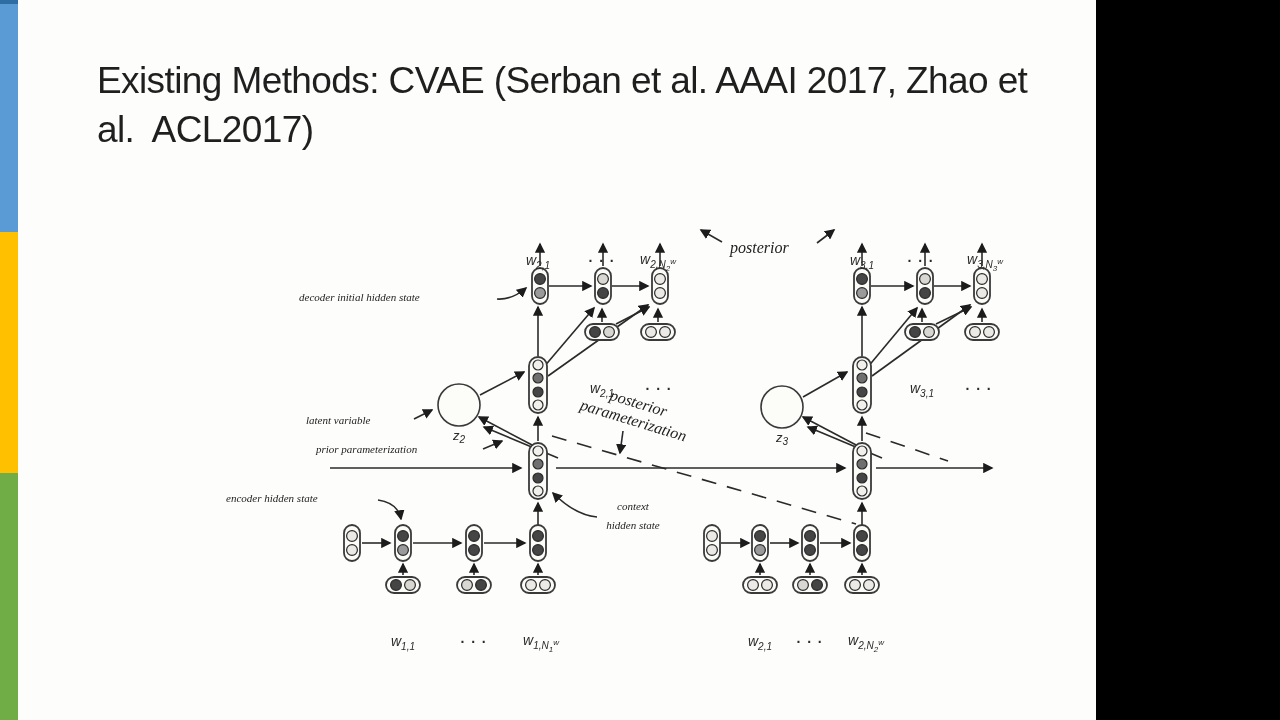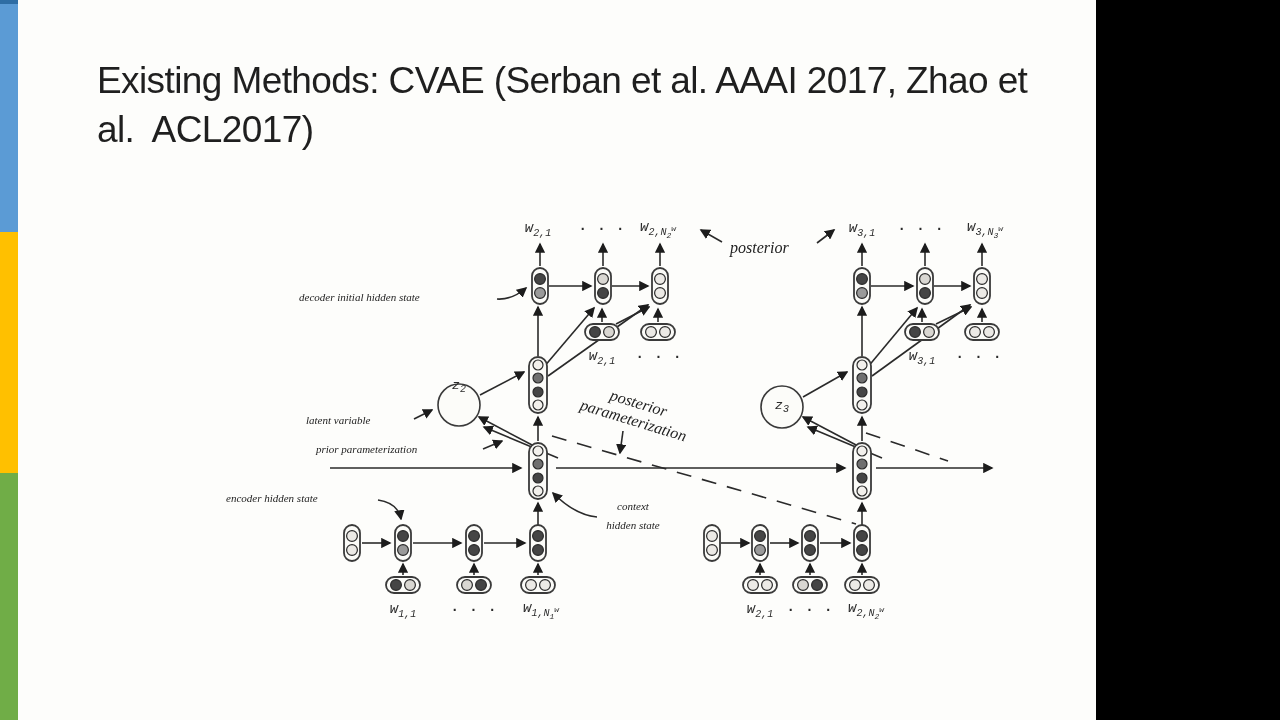--- a/index.html
+++ b/index.html
@@ -22,23 +22,24 @@
 
   
   #fig{position:absolute;left:0;top:0;width:1280px;height:720px;}
 
   
   .lbl{
     position:absolute;font-family:"Liberation Serif","DejaVu Serif",serif;
     font-style:italic;color:#222;font-size:11px;line-height:16px;white-space:nowrap;
   }
   .math{
-    position:absolute;font-family:Liberation Mono, monospace;
+    position:absolute;font-family:Liberation Sans, sans-serif;
     font-style:italic;color:#2a2a2a;font-size:14px;line-height:14px;white-space:nowrap;
     transform:translateX(-50%);
+    margin-top:32px;
   }
   .math sub{font-size:10px;}
   .math sub sub, .math sub sup{font-size:8px;}
   .dots{font-weight:700;letter-spacing:1px;font-style:normal;}
   .ctr{transform:translateX(-50%);text-align:center;}
   .rot{transform:translateX(-50%) rotate(17deg);}
   .znode{font-size:13px;transform:translate(-50%,-50%);}
 </style>
 </head>
 <body>
@@ -201,21 +202,21 @@
       <use href="#ph2" x="640" y="323" width="36" height="18" style="--a:#eceae6;--b:#eceae6"></use>
 
       <use href="#pv2" x="853" y="267" width="18" height="38" style="--a:#454545;--b:#9a9a9a"></use>
       <use href="#pv2" x="916" y="267" width="18" height="38" style="--a:#d9d7d2;--b:#454545"></use>
       <use href="#pv2" x="973" y="267" width="18" height="38" style="--a:#eceae6;--b:#eceae6"></use>
       <use href="#ph2" x="904" y="323" width="36" height="18" style="--a:#454545;--b:#d9d7d2"></use>
       <use href="#ph2" x="964" y="323" width="36" height="18" style="--a:#eceae6;--b:#eceae6"></use>
     </g>
   </svg>
 
-  <span class="math znode" style="left:459px;top:388px">z<sub>2</sub></span>
+  <span class="math znode" style="left:459px;top:406px">z<sub>2</sub></span>
   <span class="math znode" style="left:782px;top:408px">z<sub>3</sub></span>
 
   <span class="math" style="left:538px;top:221px">w<sub>2,1</sub></span>
   <span class="math dots" style="left:602px;top:222px">· · ·</span>
   <span class="math" style="left:658px;top:220px">w<sub>2,N<sub>2</sub><sup>w</sup></sub></span>
   <span class="math" style="left:862px;top:221px">w<sub>3,1</sub></span>
   <span class="math dots" style="left:921px;top:222px">· · ·</span>
   <span class="math" style="left:985px;top:220px">w<sub>3,N<sub>3</sub><sup>w</sup></sub></span>
 
   <span class="math" style="left:602px;top:349px">w<sub>2,1</sub></span>

